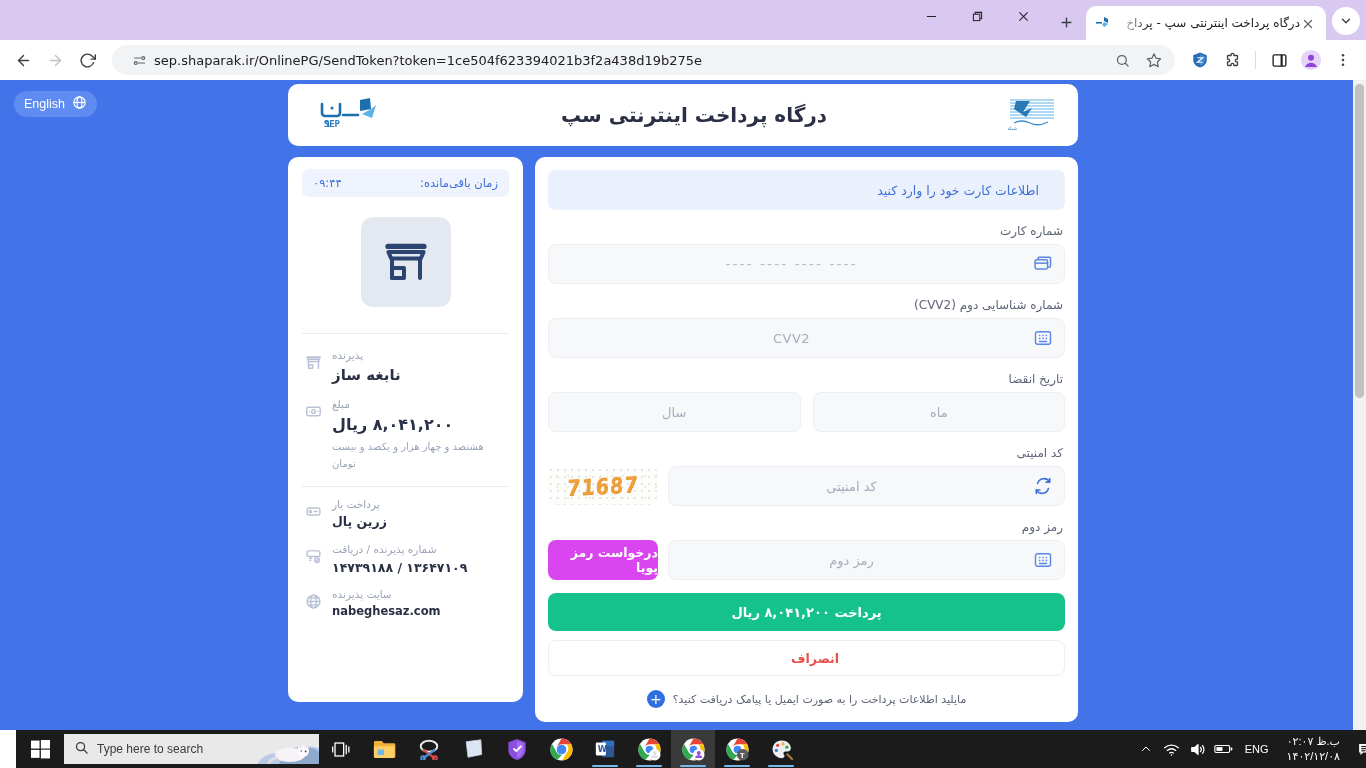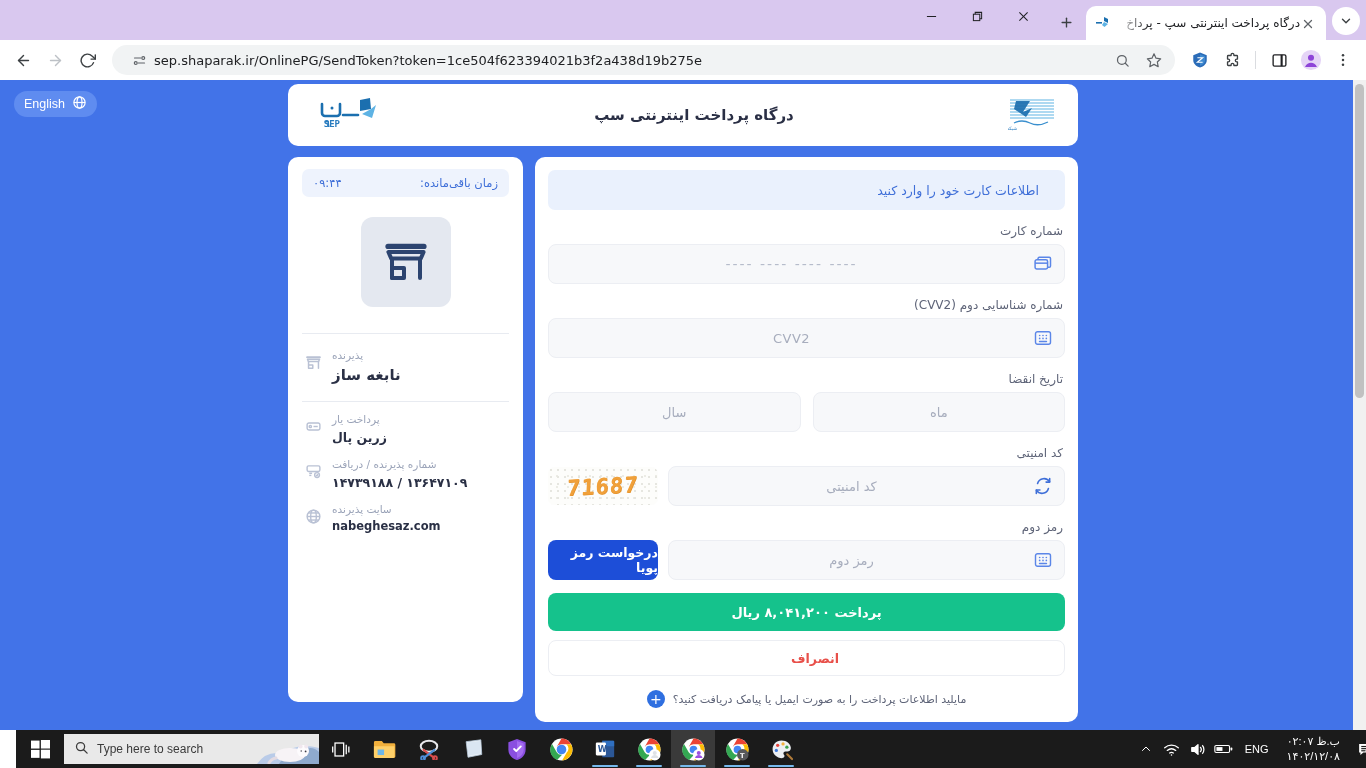--- a/index.html
+++ b/index.html
@@ -59,21 +59,21 @@
     background: #5f8cf0; border-radius: 14px; display: flex; align-items: center;
     gap: 7px; padding: 0 10px; color: #ffffff; font-size: 12.5px; direction: ltr;
     font-family: "Liberation Sans", sans-serif;
   }
   .page-wrap { width: 790px; margin: 0 auto; padding-top: 4px; }
   .header-card {
     height: 62px; background: #ffffff; border-radius: 10px;
     display: flex; align-items: center; justify-content: space-between;
     padding: 0 22px; margin-top: 0;
   }
-  .header-title { font-size: 15px; color: #2a2f45; font-weight: 600; }
+  .header-title { font-size: 20px; color: #2a2f45; font-weight: 600; }
   .shaparak-logo { width: 48px; height: 36px; }
   .sep-logo { width: 70px; height: 38px; }
 
   .body-row { display: flex; gap: 12px; margin-top: 11px; align-items: flex-start; }
 
   
   .info-card {
     width: 235px; background: #ffffff; border-radius: 10px; padding: 12px 14px 18px;
     flex: 0 0 auto; min-height: 545px;
   }
@@ -136,21 +136,21 @@
     overflow: hidden;
   }
   .captcha-text {
     font-family: "DejaVu Sans Mono", monospace; font-size: 22px; font-weight: 700;
     color: #f0a03a; letter-spacing: 1px; transform: skewX(-6deg) rotate(-3deg);
     text-shadow: 0.5px 0.5px 0 #e08c22;
   }
   .otp-row { display: flex; gap: 10px; align-items: center; }
   .otp-row .input-box { flex: 1 1 auto; }
   .otp-btn {
-    flex: 0 0 110px; height: 40px; background: #1d4ed8; border-radius: 8px;
+    flex: 0 0 110px; height: 40px; background: #d946ef; border-radius: 8px;
     color: #ffffff; font-size: 12.5px; font-weight: 700;
     display: flex; align-items: center; justify-content: center;
   }
   .pay-btn {
     margin-top: 13px; height: 38px; background: #15c28c; border-radius: 8px;
     color: #ffffff; font-size: 13px; font-weight: 700;
     display: flex; align-items: center; justify-content: center;
   }
   .cancel-btn {
     margin-top: 9px; height: 36px; background: #ffffff; border: 1px solid #eceef3;
@@ -509,20 +509,35 @@
                 <svg width="17" height="17" viewBox="0 0 24 24" fill="none" stroke="#b9c1d4" stroke-width="2.1" stroke-linecap="round" stroke-linejoin="round">
                     <line x1="3" y1="4.5" x2="21" y2="4.5" stroke-width="2.8"></line>
                     <path d="M3.5 7.5 h17 l-1.3 3 H4.8 Z"></path>
                     <path d="M5 10.5 V20"></path>
                     <path d="M19 10.5 V20"></path>
                     <path d="M5.5 20 h5.5 v-4.5 H5.5"></path>
                   </svg>
               </span>
             </div>
 
+            <div class="info-row">
+              <span class="info-body">
+                <span class="info-label" style="display:block">مبلغ</span>
+                <span class="info-value amount" style="display:block">۸,۰۴۱,۲۰۰ ریال</span>
+                <span class="info-sub" style="display:block">هشتصد و چهار هزار و یکصد و بیست تومان</span>
+              </span>
+              <span class="info-icon">
+                <svg width="17" height="17" viewBox="0 0 24 24" fill="none" stroke="#b9c1d4" stroke-width="2" stroke-linejoin="round">
+                    <rect x="2.5" y="6" width="19" height="12" rx="2.5"></rect>
+                    <circle cx="12" cy="12" r="2.6"></circle>
+                    <circle cx="6" cy="12" r="0.9" fill="#b9c1d4" stroke="none"></circle>
+                    <circle cx="18" cy="12" r="0.9" fill="#b9c1d4" stroke="none"></circle>
+                  </svg>
+              </span>
+            </div>
 
             <div class="info-divider" style="margin-top:14px"></div>
 
             <div class="info-row">
               <span class="info-body">
                 <span class="info-label" style="display:block">پرداخت یار</span>
                 <span class="info-value sm" style="display:block">زرین پال</span>
               </span>
               <span class="info-icon">
                 <svg width="17" height="17" viewBox="0 0 24 24" fill="none" stroke="#b9c1d4" stroke-width="2" stroke-linejoin="round">

